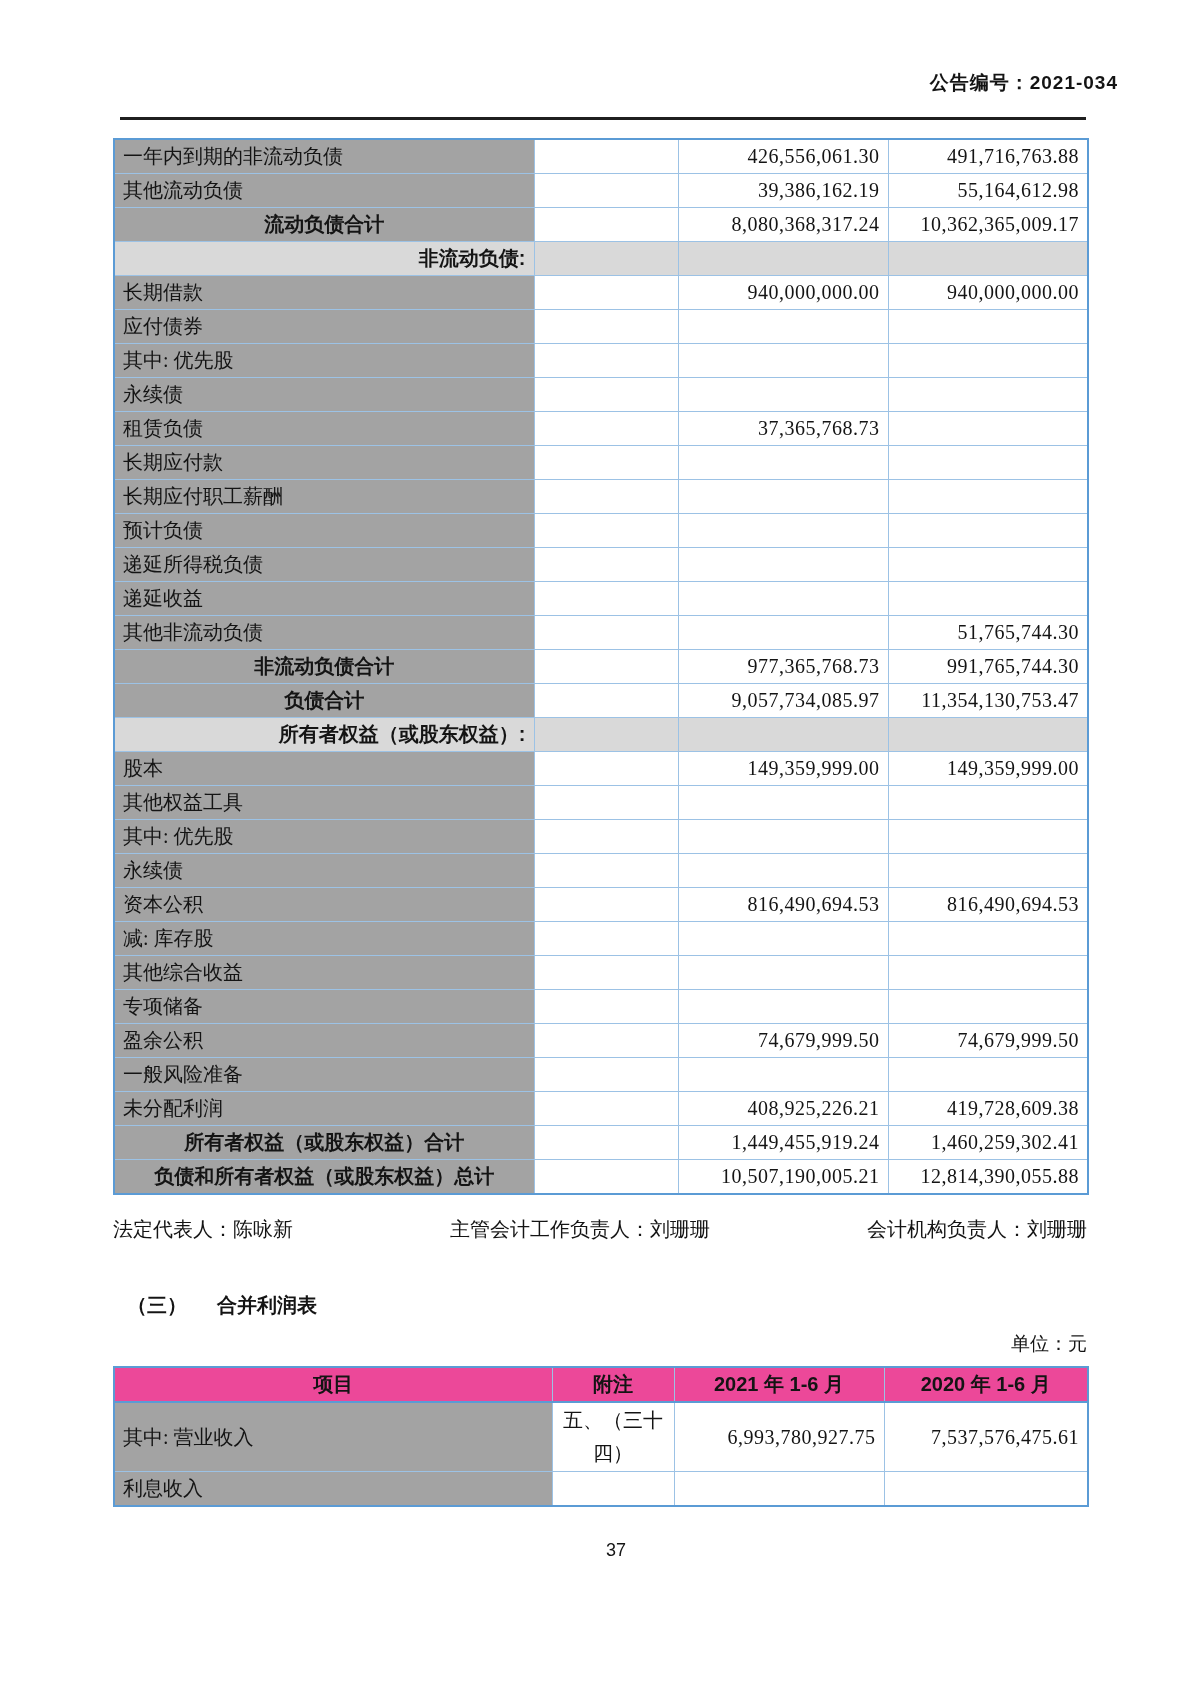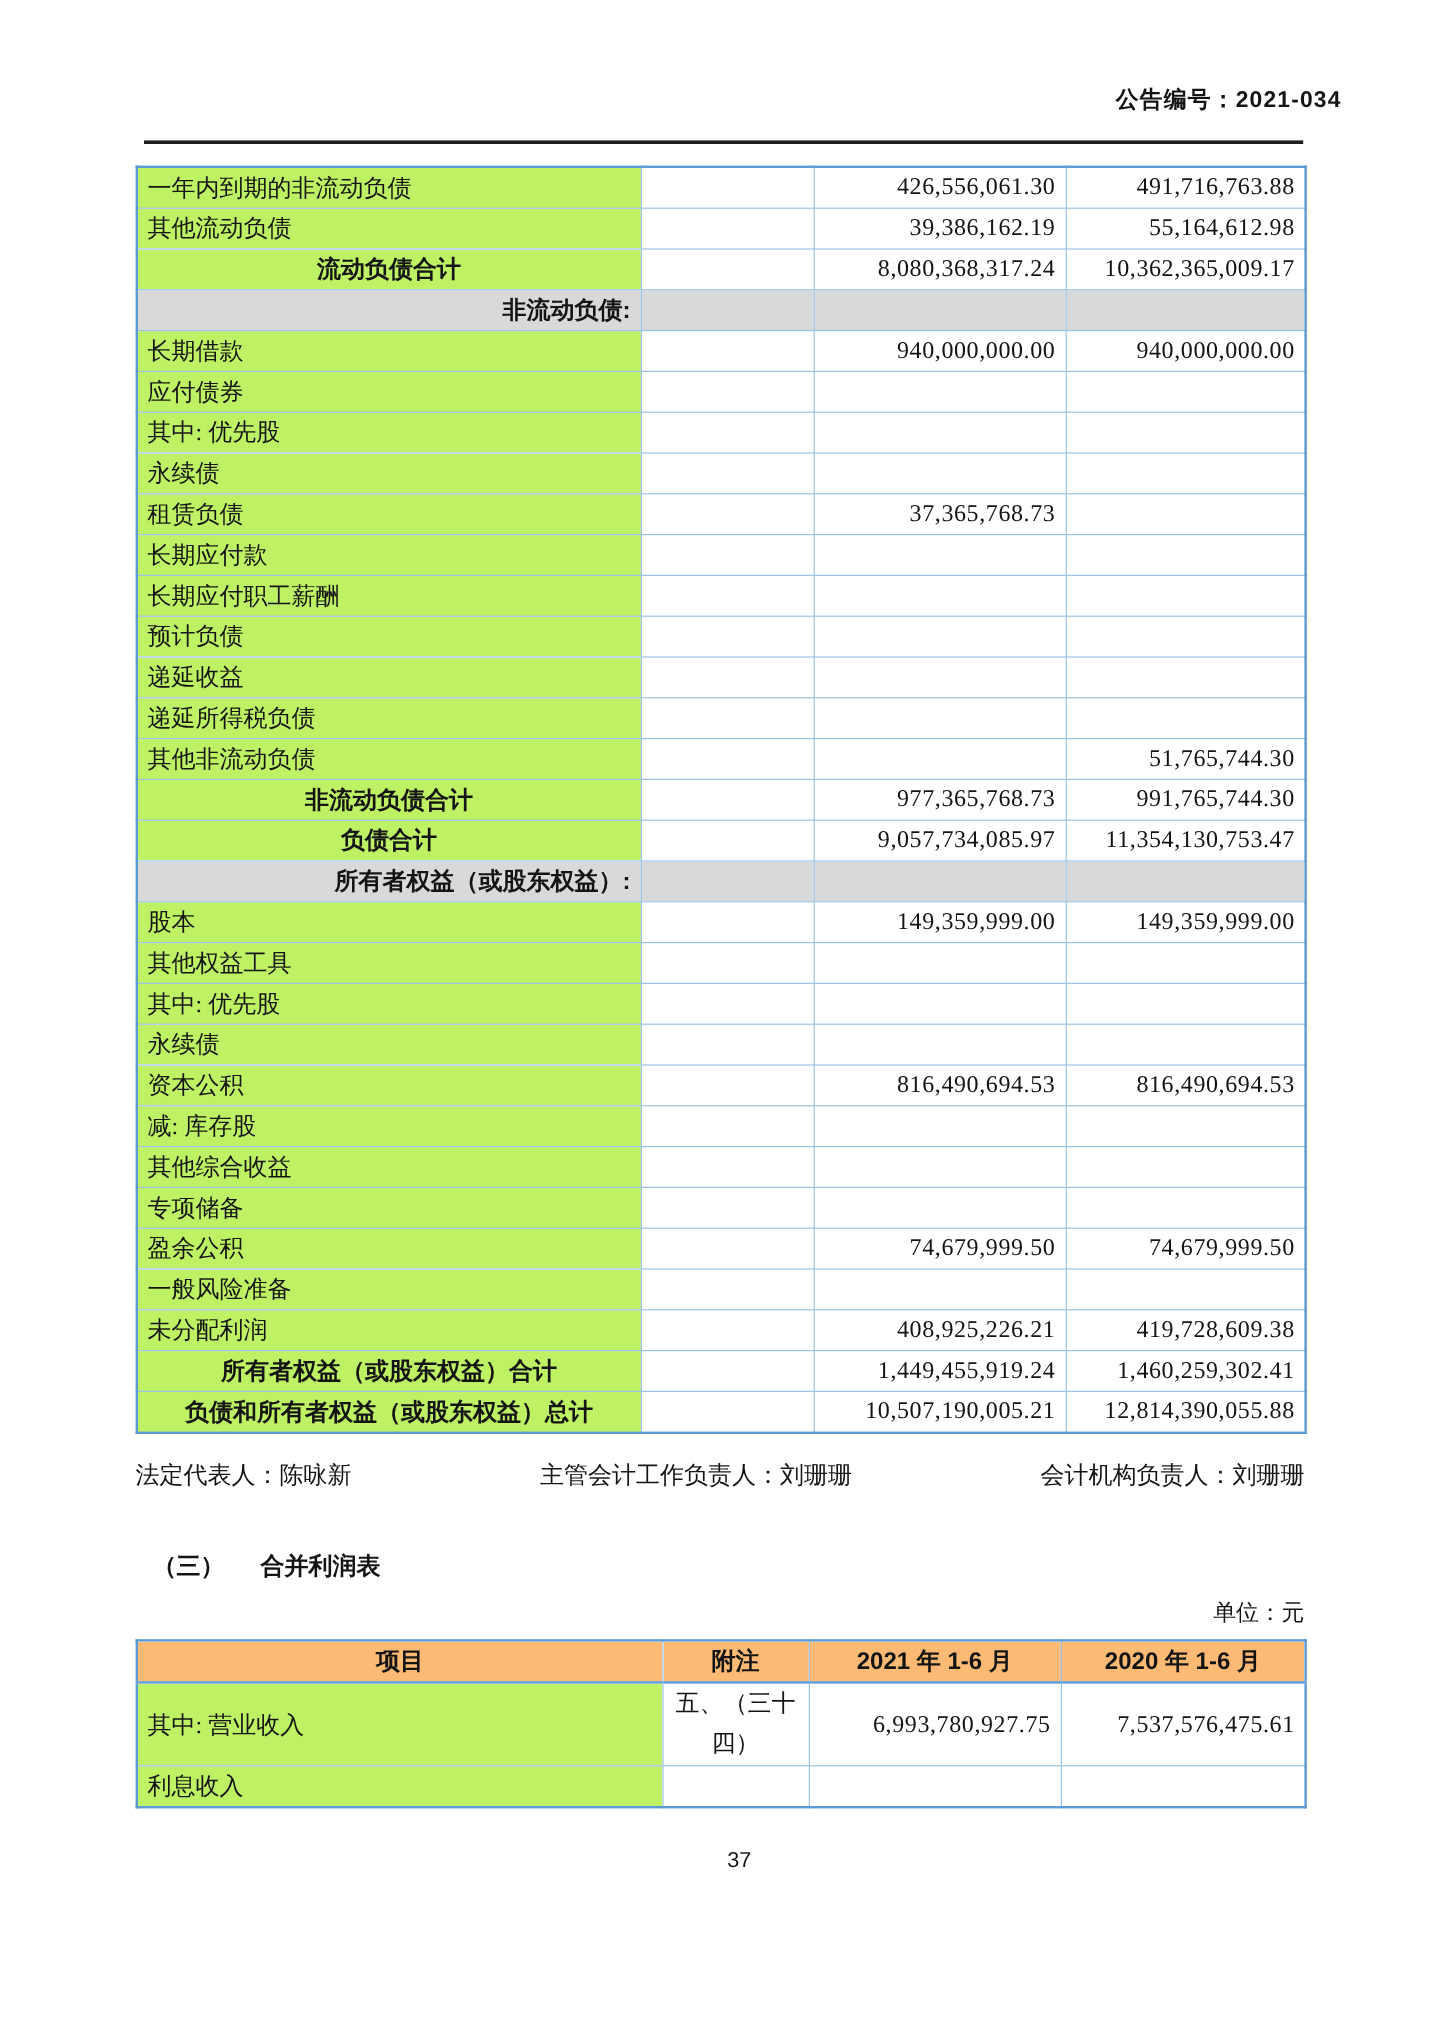--- a/index.html
+++ b/index.html
@@ -23,25 +23,25 @@
     border:2px solid #5b9bd5;
     font-size:20px;
   }
   table.doc-table td, table.doc-table th {
     border:1px solid #9cc2e5; height:31px; padding:1px 8px;
     overflow:hidden; vertical-align:middle;
   }
   .balance-table { position:absolute; top:138px; left:113px; width:974px; }
   .income-table  { position:absolute; top:1366px; left:113px; width:974px; }
   .income-table thead th {
-    background:#fdba74; text-align:center; font-weight:bold;
+    background:#ec4899; text-align:center; font-weight:bold;
     font-family:"Liberation Sans","DejaVu Sans",sans-serif;
     border-bottom:2px solid #5b9bd5; font-size:20px;
   }
-  .cell-label { background:#bef264; text-align:left; padding-left:10px; }
+  .cell-label { background:#a3a3a3; text-align:left; padding-left:10px; }
   .cell-note  { text-align:center; line-height:1.65; }
   .num { text-align:right; padding-right:10px; letter-spacing:0.5px; }
   tr.row-total .cell-label {
     text-align:center; font-weight:bold;
     font-family:"Liberation Sans","DejaVu Sans",sans-serif;
   }
   tr.row-boldleft .cell-label {
     font-weight:bold;
     font-family:"Liberation Sans","DejaVu Sans",sans-serif;
   }
@@ -169,28 +169,28 @@
   </tr>
 
   <tr class="row-item">
     <td class="cell-label">预计负债</td>
     <td class="cell-note"></td>
     <td class="cell-current num"></td>
     <td class="cell-prior num"></td>
   </tr>
 
   <tr class="row-item">
+    <td class="cell-label">递延所得税负债</td>
+    <td class="cell-note"></td>
+    <td class="cell-current num"></td>
+    <td class="cell-prior num"></td>
+  </tr>
+
+  <tr class="row-item">
     <td class="cell-label">递延收益</td>
-    <td class="cell-note"></td>
-    <td class="cell-current num"></td>
-    <td class="cell-prior num"></td>
-  </tr>
-
-  <tr class="row-item">
-    <td class="cell-label">递延所得税负债</td>
     <td class="cell-note"></td>
     <td class="cell-current num"></td>
     <td class="cell-prior num"></td>
   </tr>
 
   <tr class="row-item">
     <td class="cell-label">其他非流动负债</td>
     <td class="cell-note"></td>
     <td class="cell-current num"></td>
     <td class="cell-prior num">51,765,744.30</td>

